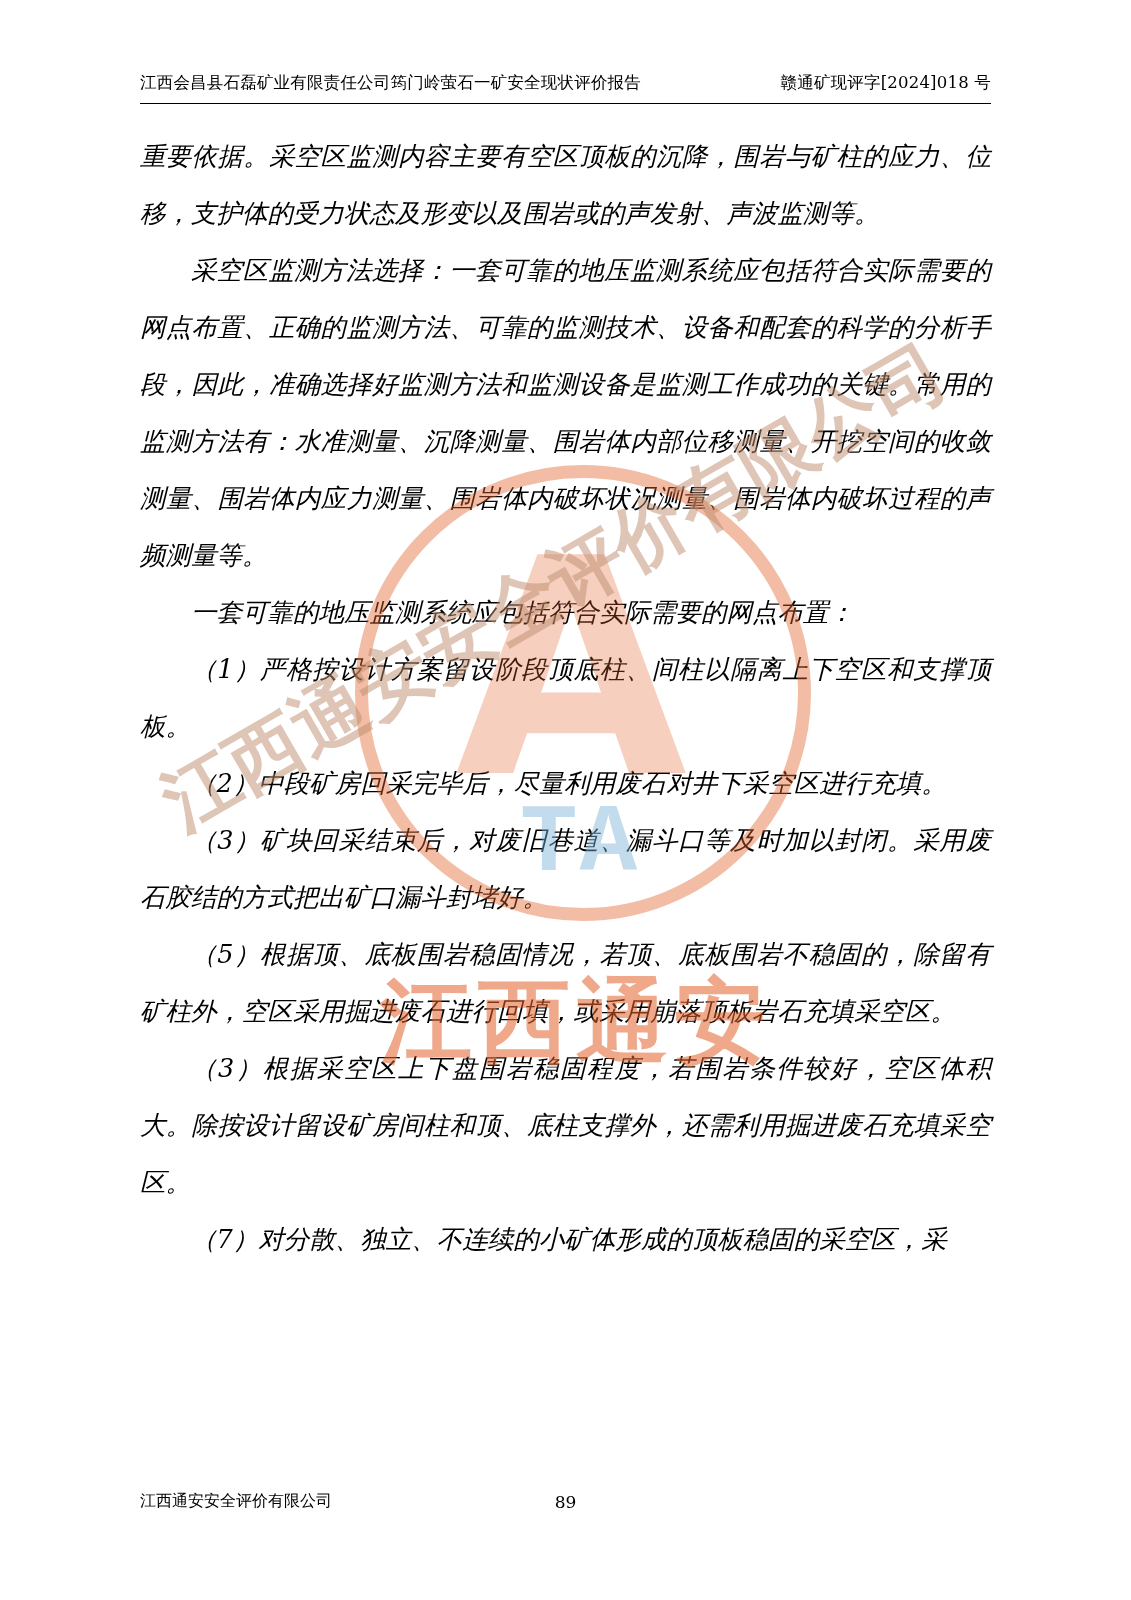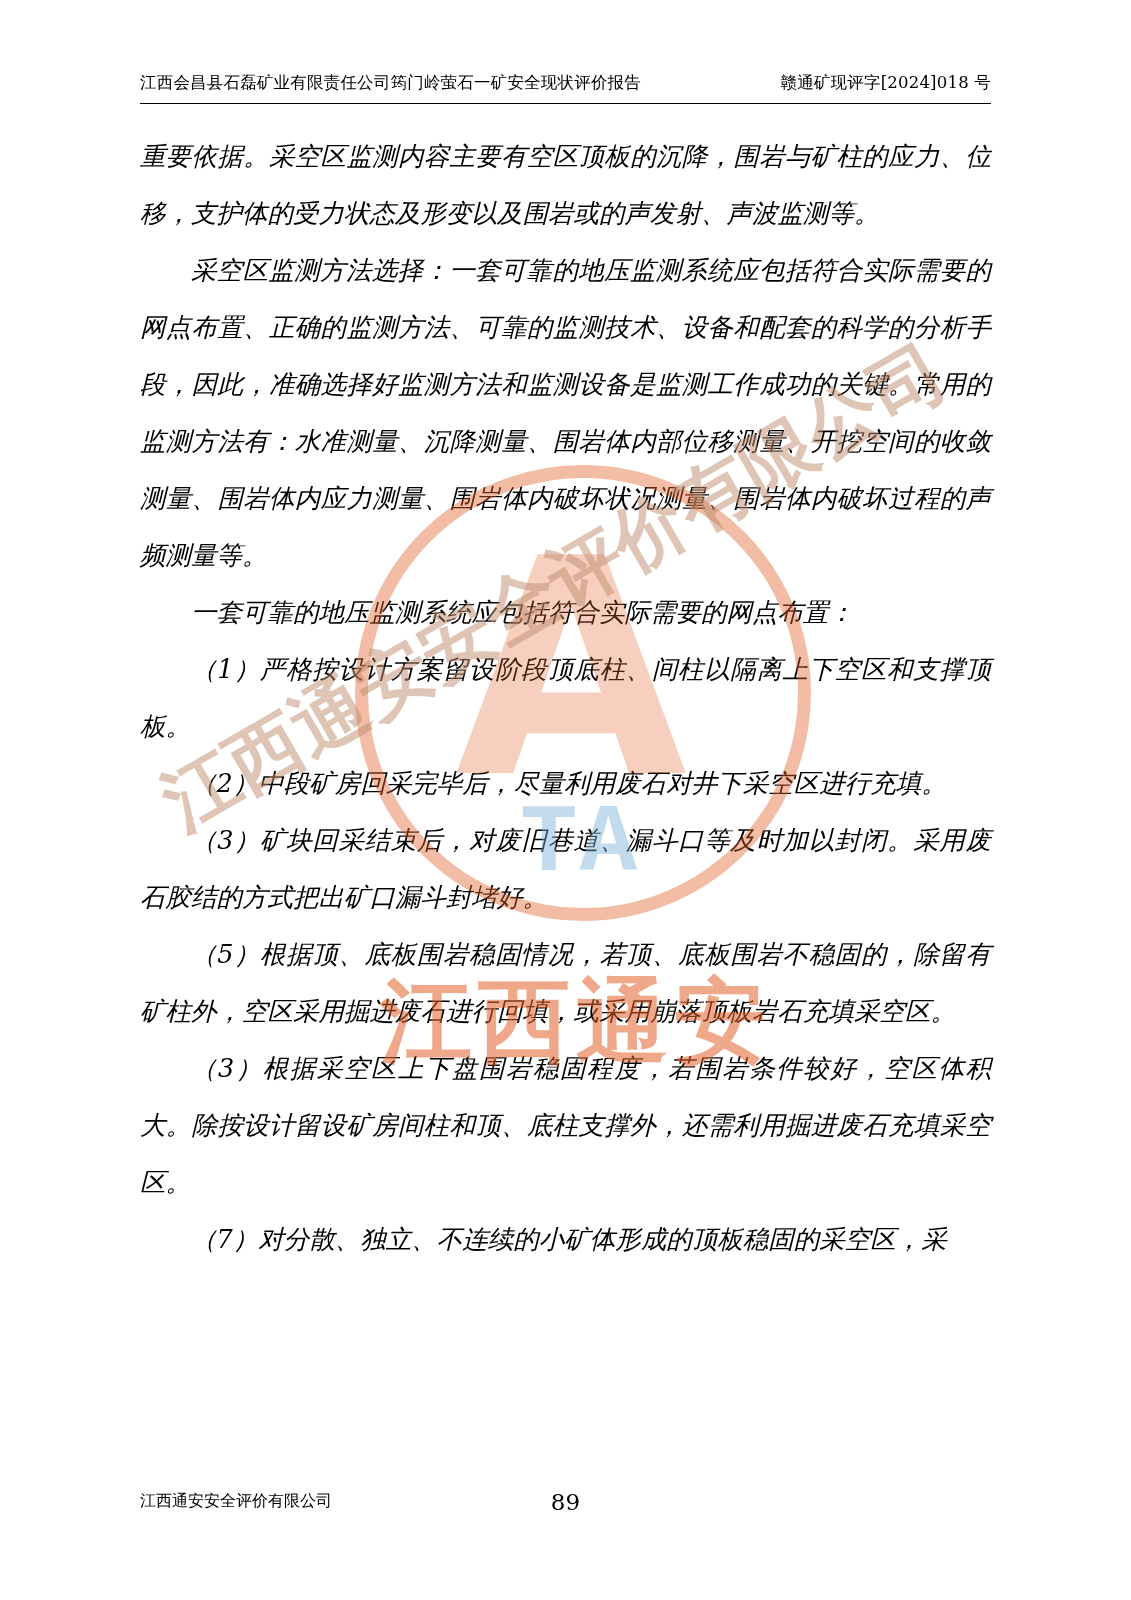--- a/index.html
+++ b/index.html
@@ -67,21 +67,21 @@
     right: 140px;
     font-size: 16px;
     display: flex;
     align-items: center;
   }
   .footer-left { flex: 0 0 auto; }
   .footer-center {
     position: absolute;
     left: 0; right: 0;
     text-align: center;
-    font-size: 23px;
+    font-size: 17px;
   }
 
   
   .watermark {
     position: absolute;
     left: 0; top: 0;
     width: 1131px;
     height: 1600px;
     pointer-events: none;
     z-index: 5;

